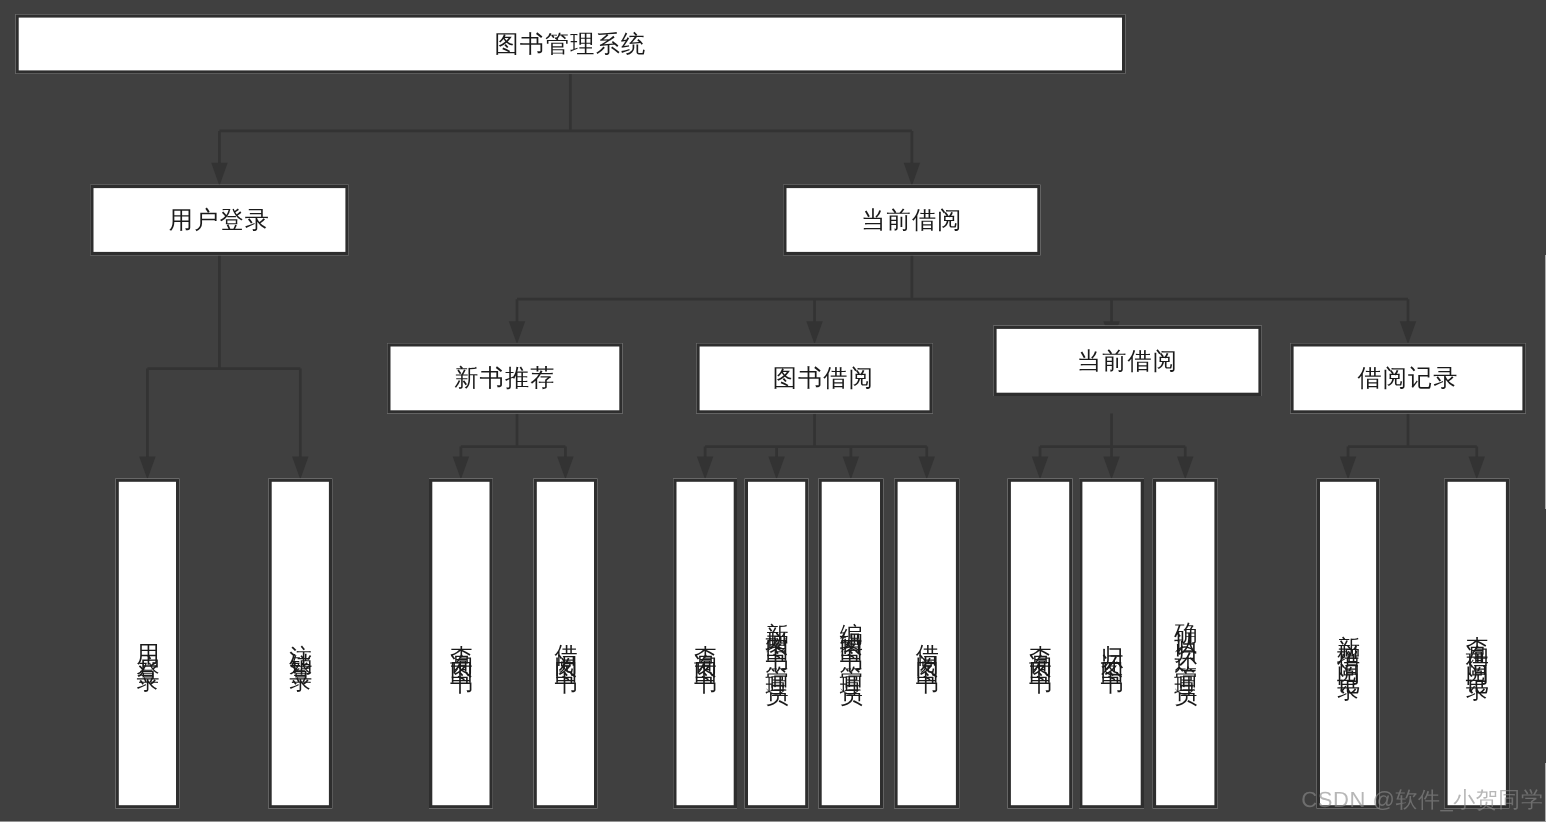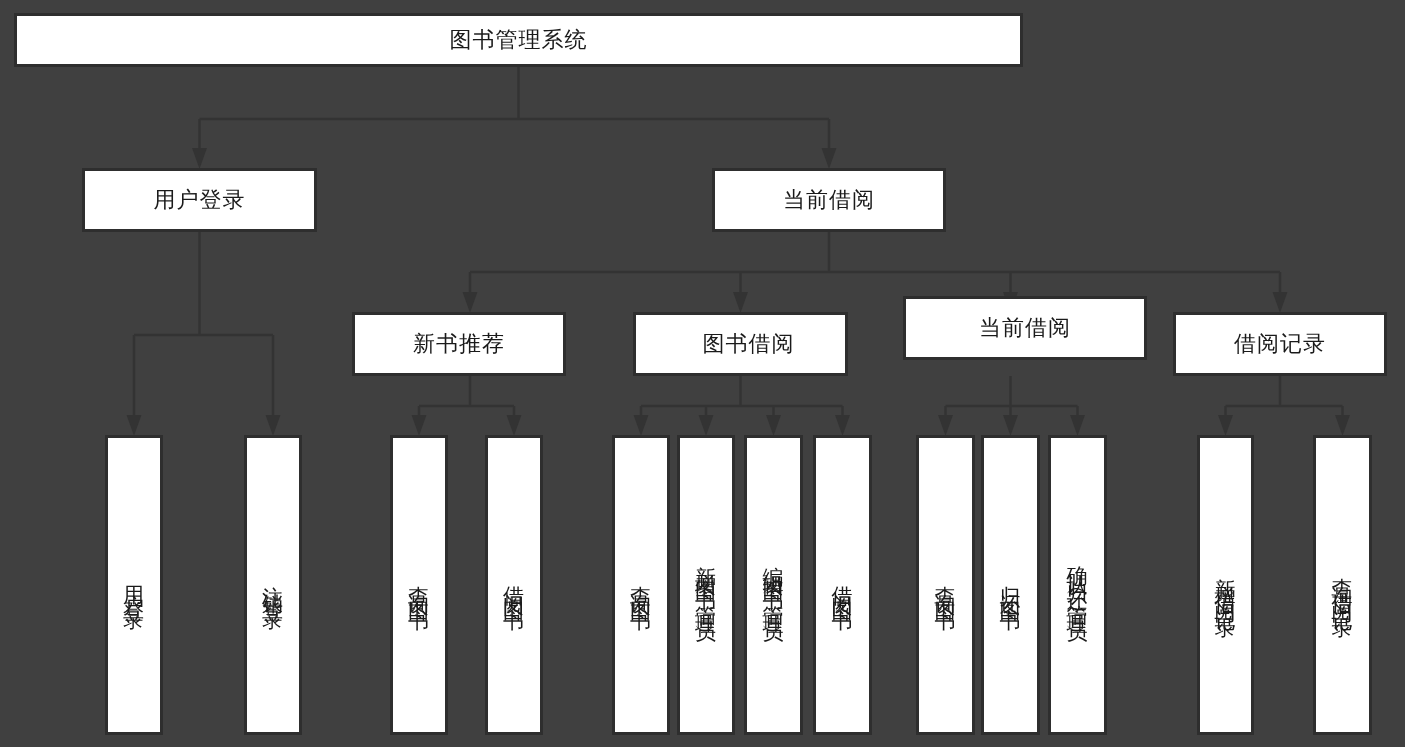--- a/index.html
+++ b/index.html
@@ -134,13 +134,14 @@
       <div class="node vertical" style="left: 1048px; top: 435px; width: 59px; height: 300px;">
         <span>确认归还（管理员）</span>
       </div>
       <div class="node vertical" style="left: 1197px; top: 435px; width: 57px; height: 300px;">
         <span>新增借阅记录</span>
       </div>
       <div class="node vertical" style="left: 1313px; top: 435px; width: 59px; height: 300px;">
         <span>查询借阅记录</span>
       </div>
     </div>
+  <div id="watermark">CSDN @软件_小贺同学</div>
 </div>
 
 </body></html>

